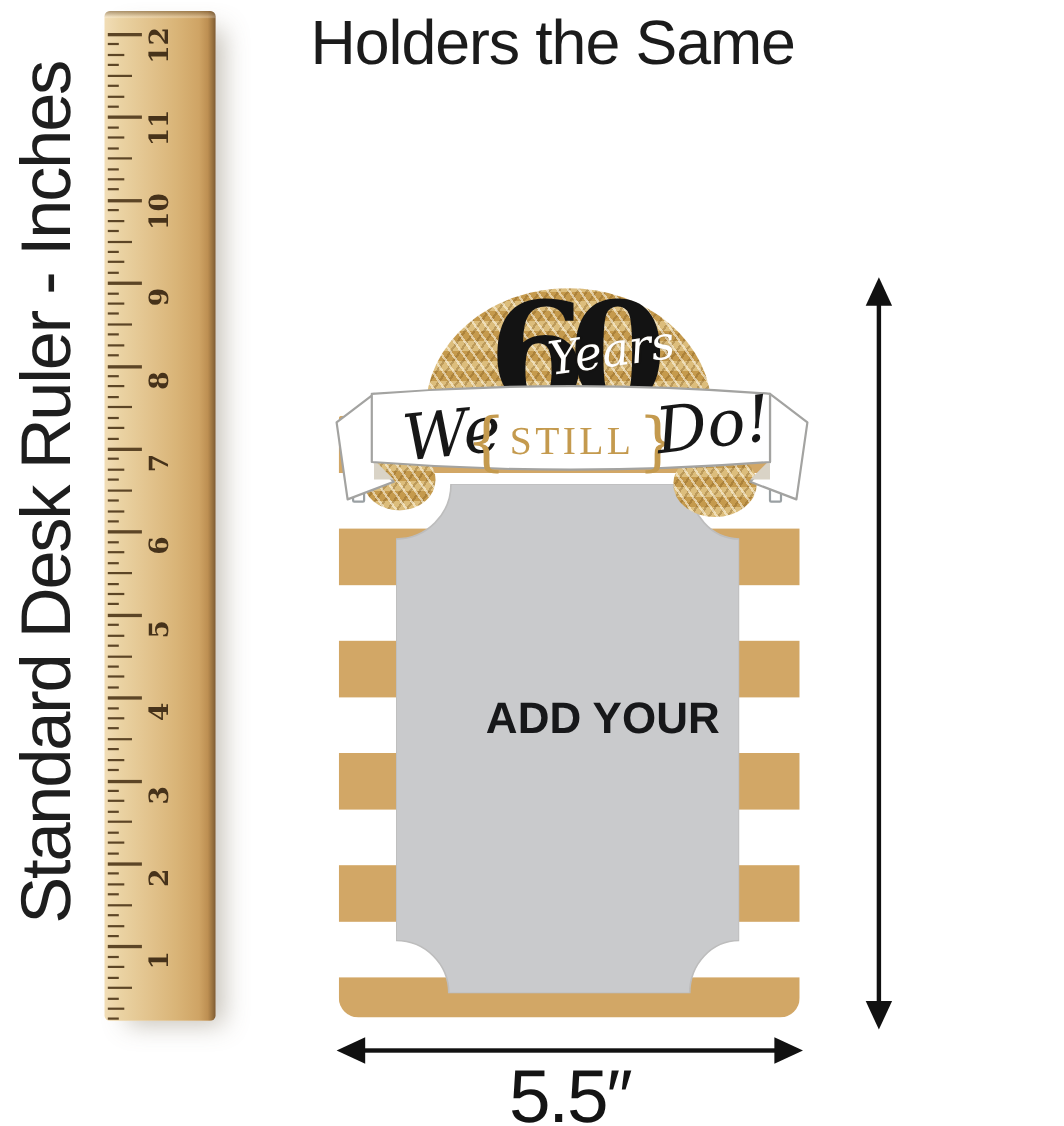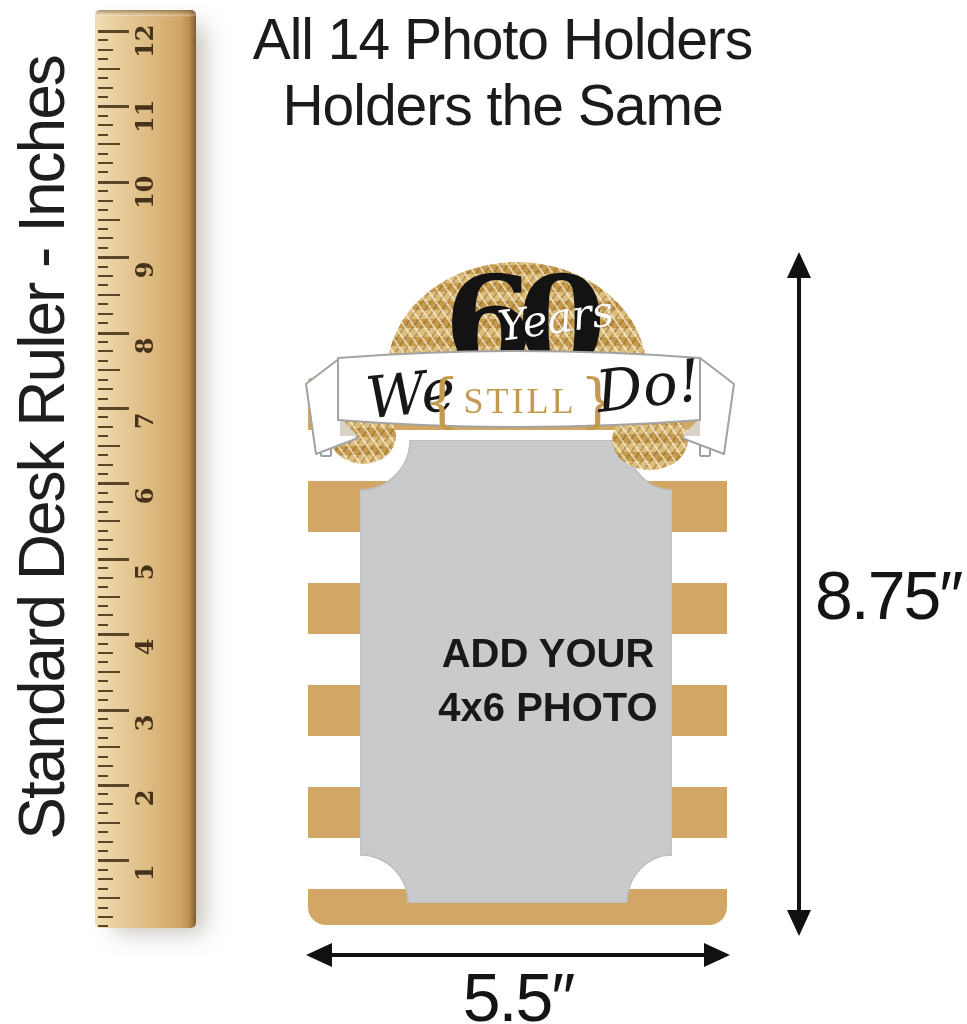--- a/index.html
+++ b/index.html
@@ -204,35 +204,33 @@
         <div class="tick t2" style="top: 868.25px;"></div>
         <div class="tick t1" style="top: 877.675px;"></div>
         <div class="tick t4" style="top: 887.1px;"></div>
         <div class="tick t1" style="top: 896.525px;"></div>
         <div class="tick t2" style="top: 905.95px;"></div>
         <div class="tick t1" style="top: 915.375px;"></div>
       </div>
   </div>
 
   <div class="headline">
-    <div>All 14 Photo Holders</div>
     <div>Holders the Same</div>
   </div>
 
   <div class="gable"></div>
 
   <div class="card">
     <svg class="plaque-svg" width="312" height="463" viewBox="0 0 312 463">
       <path d="M50 0 H267 A45 50 0 0 0 312 50 V415 A45 48 0 0 0 267 463 H48 A48 48 0 0 0 0 415 V50 A50 50 0 0 0 50 0 Z" fill="#c9cacc" stroke="#bdbdbd" stroke-width="1.5"></path>
     </svg>
     <div class="slot slot-left"></div>
     <div class="slot slot-right"></div>
     <div class="photo-text">
       <div>ADD YOUR</div>
-      <div>4x6 PHOTO</div>
     </div>
   </div>
 
   <div class="dome glitter"></div>
   <div class="blob blob-left glitter"></div>
   <div class="blob blob-right glitter"></div>
   <div class="fifty">60</div>
   <div class="years">Years</div>
 
   <svg class="banner-svg" width="440" height="130" viewBox="0 0 440 130">
@@ -246,20 +244,19 @@
   <div class="banner-word word-still">
     <span class="brace">{</span>
     <span class="still-caps">STILL</span>
     <span class="brace">}</span>
   </div>
   <div class="banner-word word-do">Do!</div>
 
   <div class="vline dim"></div>
   <div class="head head-up dim"></div>
   <div class="head head-down dim"></div>
-  <div class="dim-label height-label">8.75″</div>
 
   <div class="hline dim"></div>
   <div class="head head-left dim"></div>
   <div class="head head-right dim"></div>
   <div class="dim-label width-label">5.5″</div>
 
 </div>
 
 </body></html>

